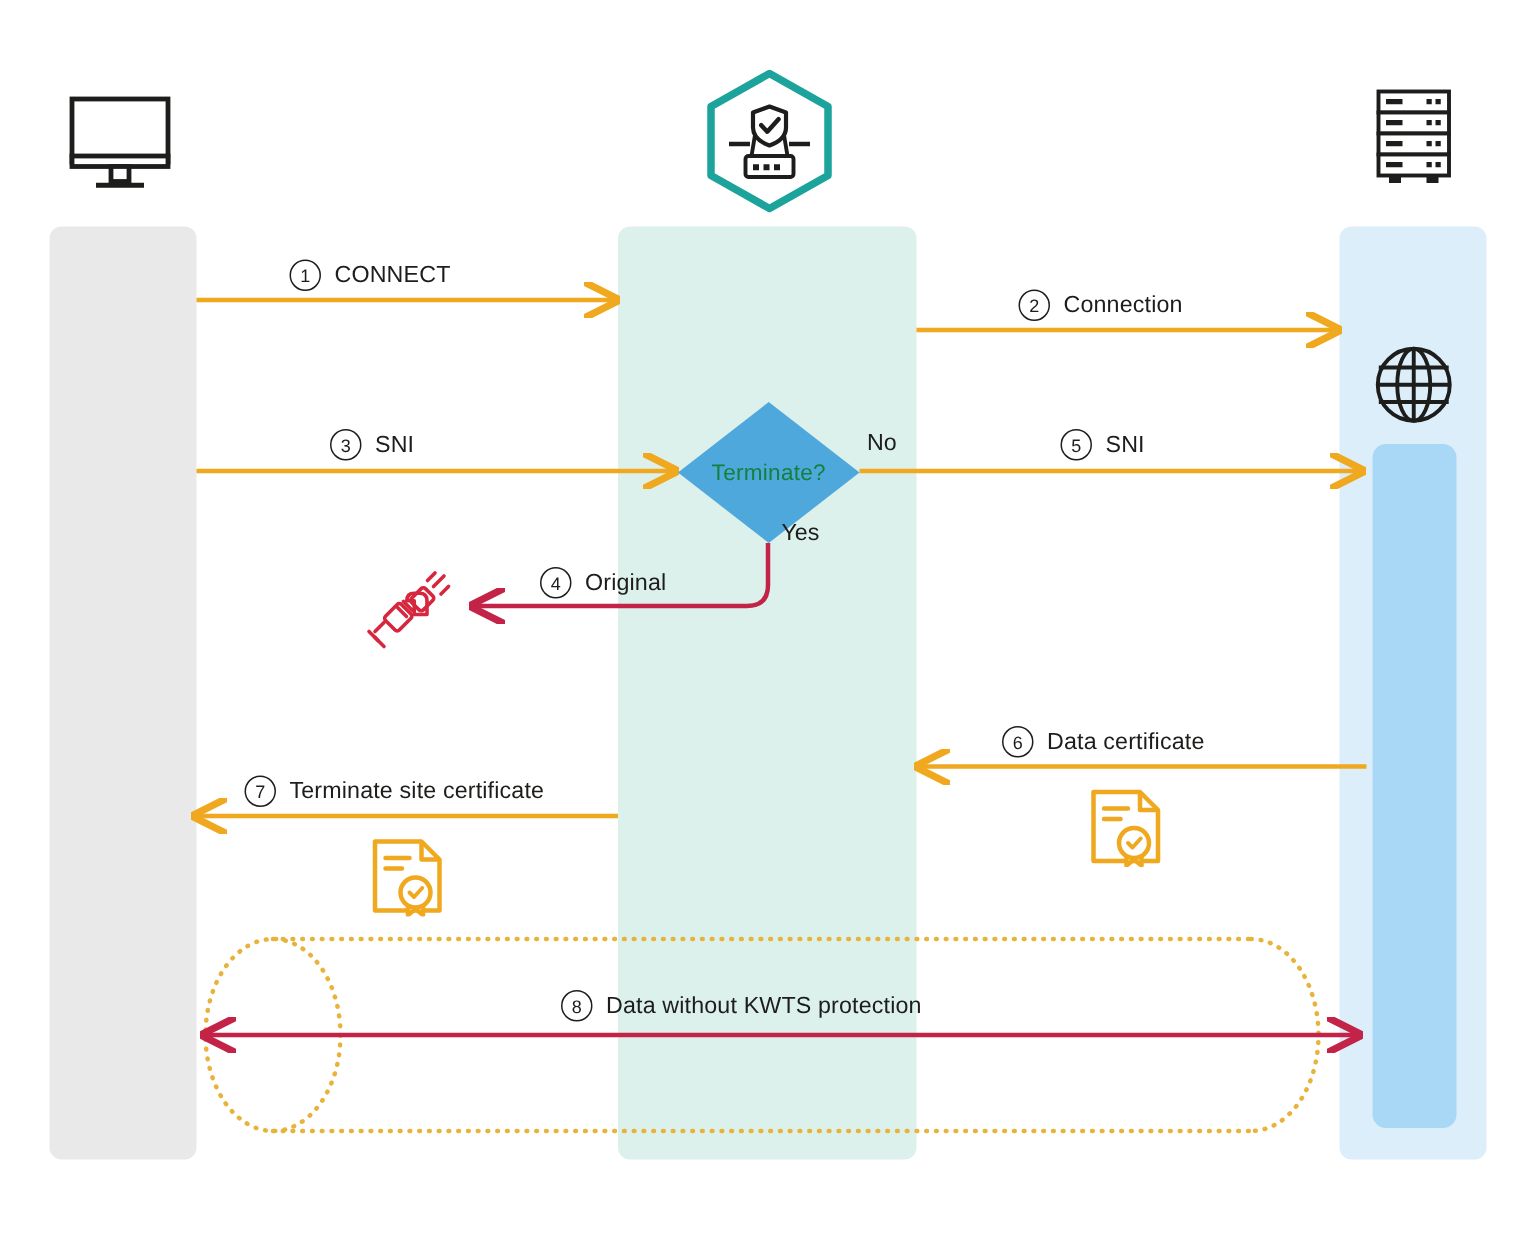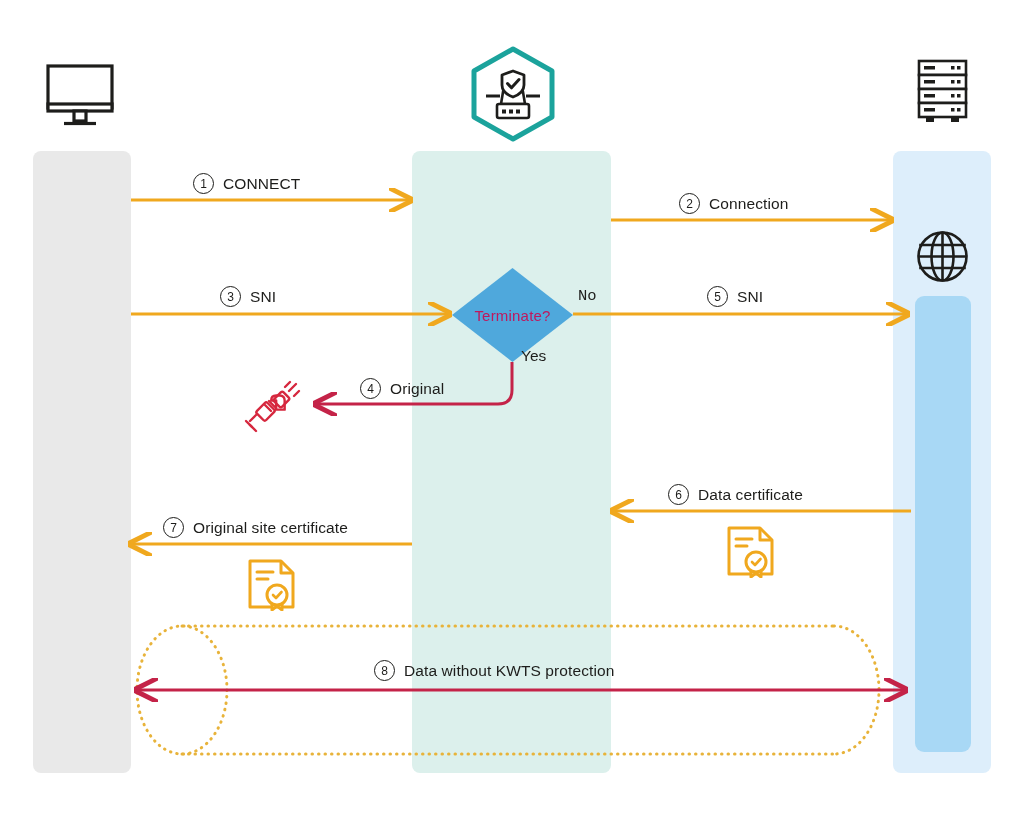--- a/index.html
+++ b/index.html
@@ -44,29 +44,29 @@
   .s2{left:679px;top:193px;}
   .s3{left:220px;top:286px;}
   .s4{left:360px;top:378px;}
   .s5{left:707px;top:286px;}
   .s6{left:668px;top:484px;}
   .s7{left:163px;top:517px;}
   .s8{left:374px;top:660px;}
 
   
   .branch{position:absolute;font-size:15.5px;color:#1d1d1b;}
-  .branch-no{left:578px;top:287px;font-family:Liberation Mono, monospace;}
+  .branch-no{left:578px;top:287px;}
   .branch-yes{left:521px;top:347px;}
 
   
   .diamond-wrap{position:absolute;left:452px;top:268px;width:121px;height:94px;}
   .diamond-label{
     position:absolute;left:0;top:0;width:121px;height:94px;
     display:flex;align-items:center;justify-content:center;
-    color:#be185d;font-size:15px;letter-spacing:.2px;pointer-events:none;text-align:center;
+    color:#15803d;font-size:15px;letter-spacing:.2px;pointer-events:none;text-align:center;
   }
 
   
   .plug-icon{position:absolute;left:244px;top:377px;}
   .cert-left{position:absolute;left:245px;top:557px;}
   .cert-right{position:absolute;left:724px;top:524px;}
 </style>
 </head>
 <body>
 
@@ -244,20 +244,20 @@
   <div class="step s5">
     <span class="num">5</span>
     <span class="txt">SNI</span>
   </div>
   <div class="step s6">
     <span class="num">6</span>
     <span class="txt">Data certificate</span>
   </div>
   <div class="step s7">
     <span class="num">7</span>
-    <span class="txt">Original site certificate</span>
+    <span class="txt">Terminate site certificate</span>
   </div>
   <div class="step s8">
     <span class="num">8</span>
     <span class="txt">Data without KWTS protection</span>
   </div>
 
 </div>
 
 </body></html>

